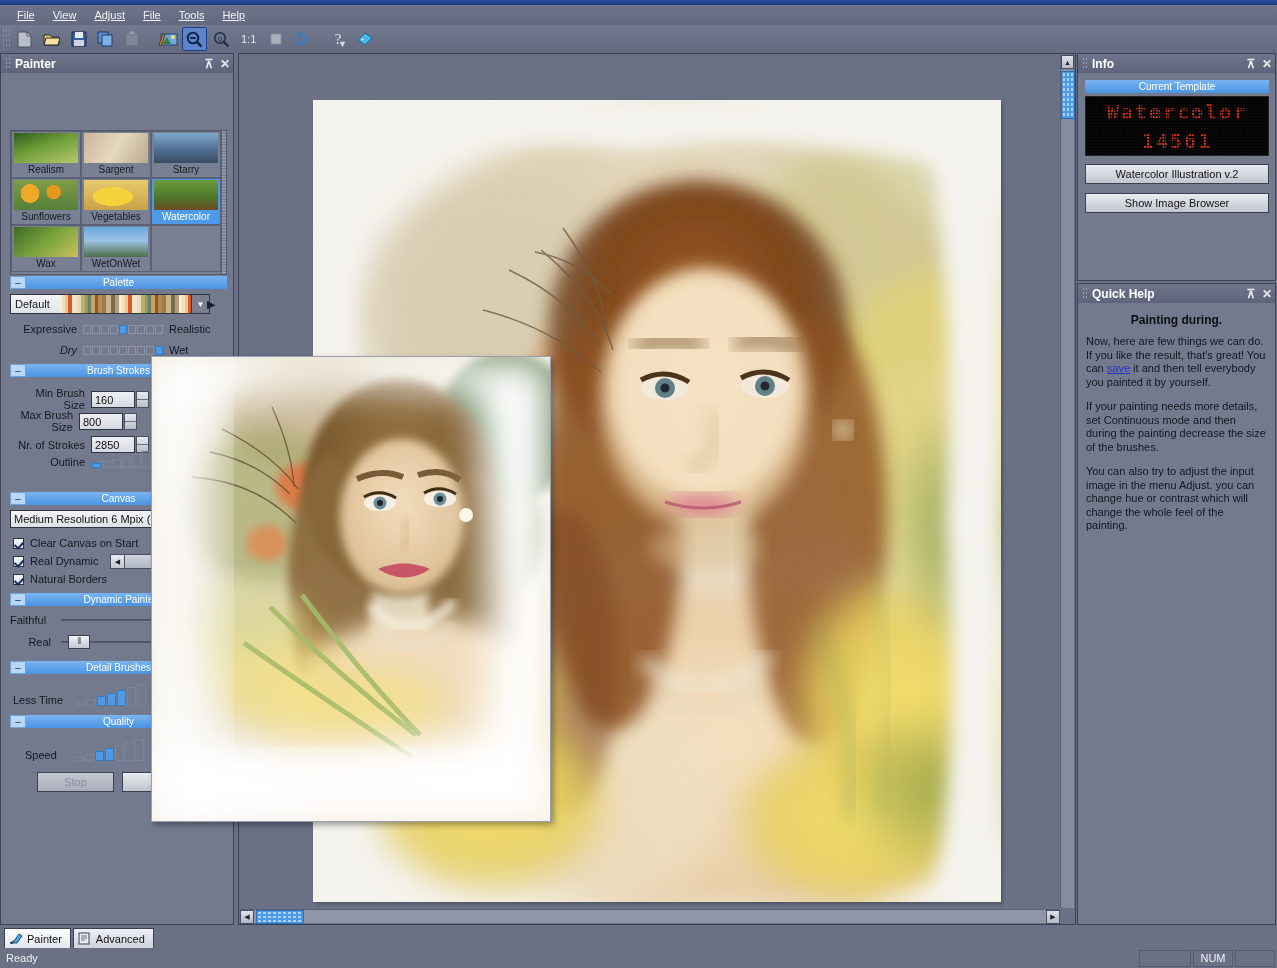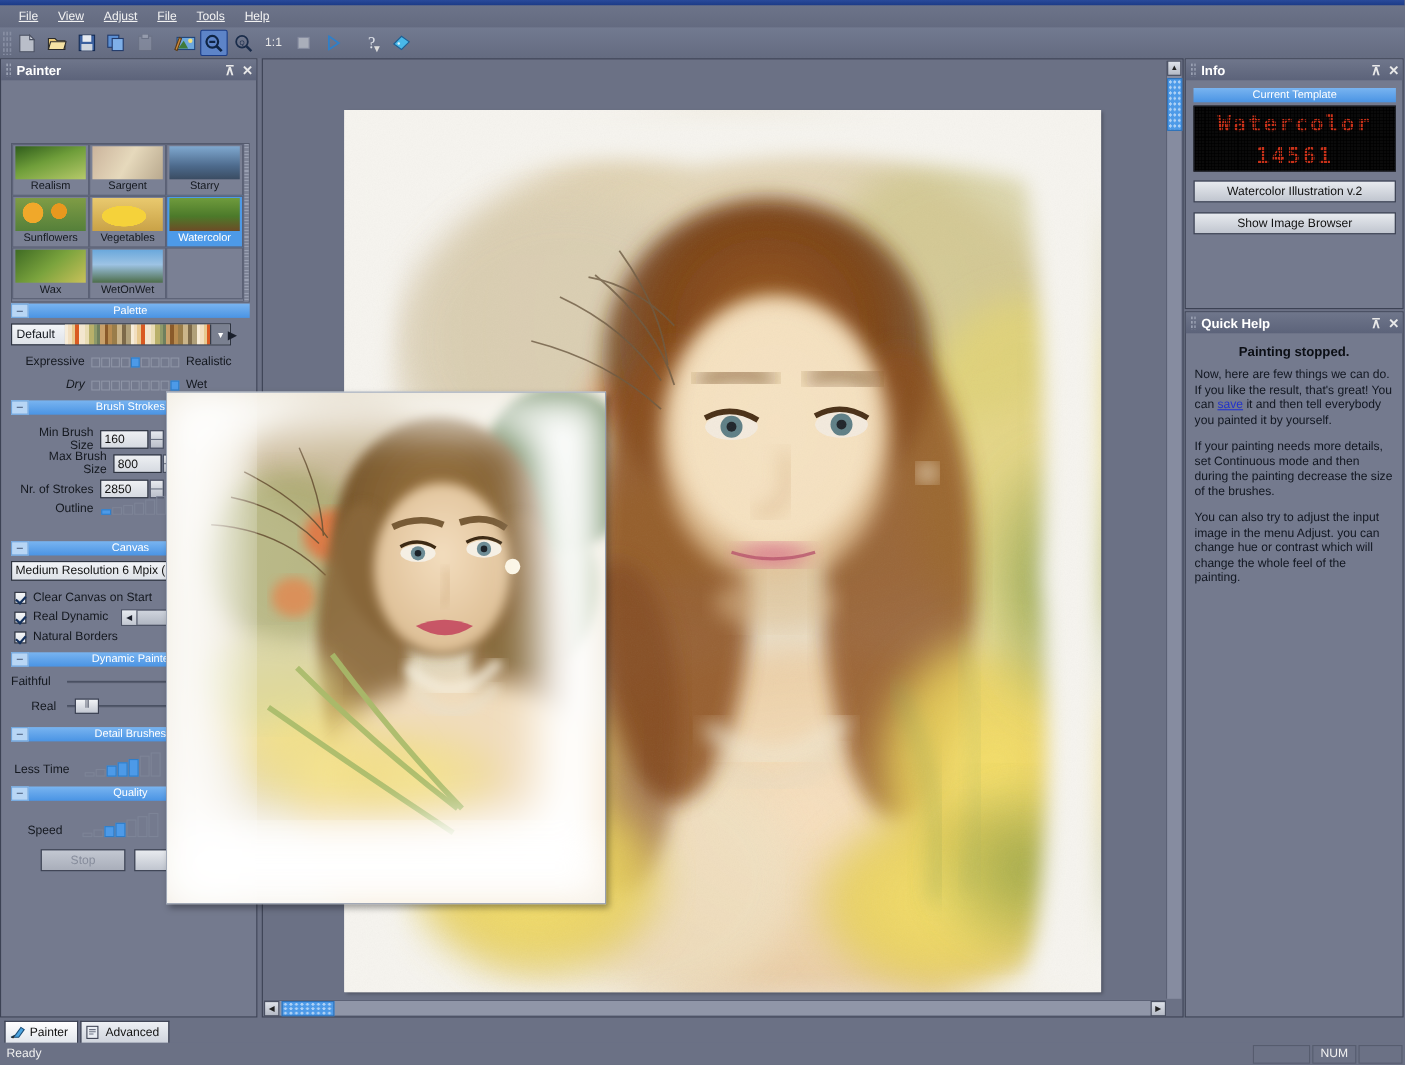--- a/index.html
+++ b/index.html
@@ -505,21 +505,21 @@
       <span>Brush Strokes</span>
     </div>
 
     <div class="row" style="left:12px; top:333px; width:220px; display:flex; align-items:center;">
       <span class="lbl" style="width:72px;text-align:right;"><span>Min Brush Size</span></span>
       <span class="txtbox" style="width:44px;margin-left:6px;">160</span>
       <span class="spin" style="margin-left:1px;"></span>
       <span class="lbl" style="margin-left:12px;">1..1000</span>
     </div>
 
-    <div class="row" style="left:24px; top:355px; width:220px; display:flex; align-items:center;">
+    <div class="row" style="left:0; top:355px; width:220px; display:flex; align-items:center;">
       <span class="lbl" style="width:72px;text-align:right;">Max Brush Size</span>
       <span class="txtbox" style="width:44px;margin-left:6px;">800</span>
       <span class="spin" style="margin-left:1px;"></span>
     </div>
 
     <div class="row" style="left:12px; top:382px; width:220px; display:flex; align-items:center;">
       <span class="lbl" style="width:72px;text-align:right;">Nr. of Strokes</span>
       <span class="txtbox" style="width:44px;margin-left:6px;">2850</span>
       <span class="spin" style="margin-left:1px;"></span>
     </div>
@@ -875,21 +875,21 @@
     <div class="btn" style="position:absolute;left:7px;top:139px;width:184px;">Show Image Browser</div>
   </div>
 
   <div class="panel" id="help-panel">
     <div class="panel-title">
       <span class="grip"></span>
       <span class="ttext">Quick Help</span>
       <span class="tbtn">⊼</span>
       <span class="tbtn">✕</span>
     </div>
-    <div class="help-head">Painting stopped.</div>
+    <div class="help-head">Painting during.</div>
     <p class="help-p"><span>Now, here are few things we can do. If you like the result, that's great! You can </span><a href="#">save</a><span> it and then tell everybody you painted it by yourself.</span></p>
     <p class="help-p">If your painting needs more details, set Continuous mode and then during the painting decrease the size of the brushes.</p>
     <p class="help-p">You can also try to adjust the input image in the menu Adjust. you can change hue or contrast which will change the whole feel of the painting.</p>
   </div>
 
   <div class="statusbar">
     <div class="status-text">Ready</div>
     <div class="status-cell" style="width:52px;"></div>
     <div class="status-cell" style="width:40px;">NUM</div>
     <div class="status-cell" style="width:40px;"></div>

